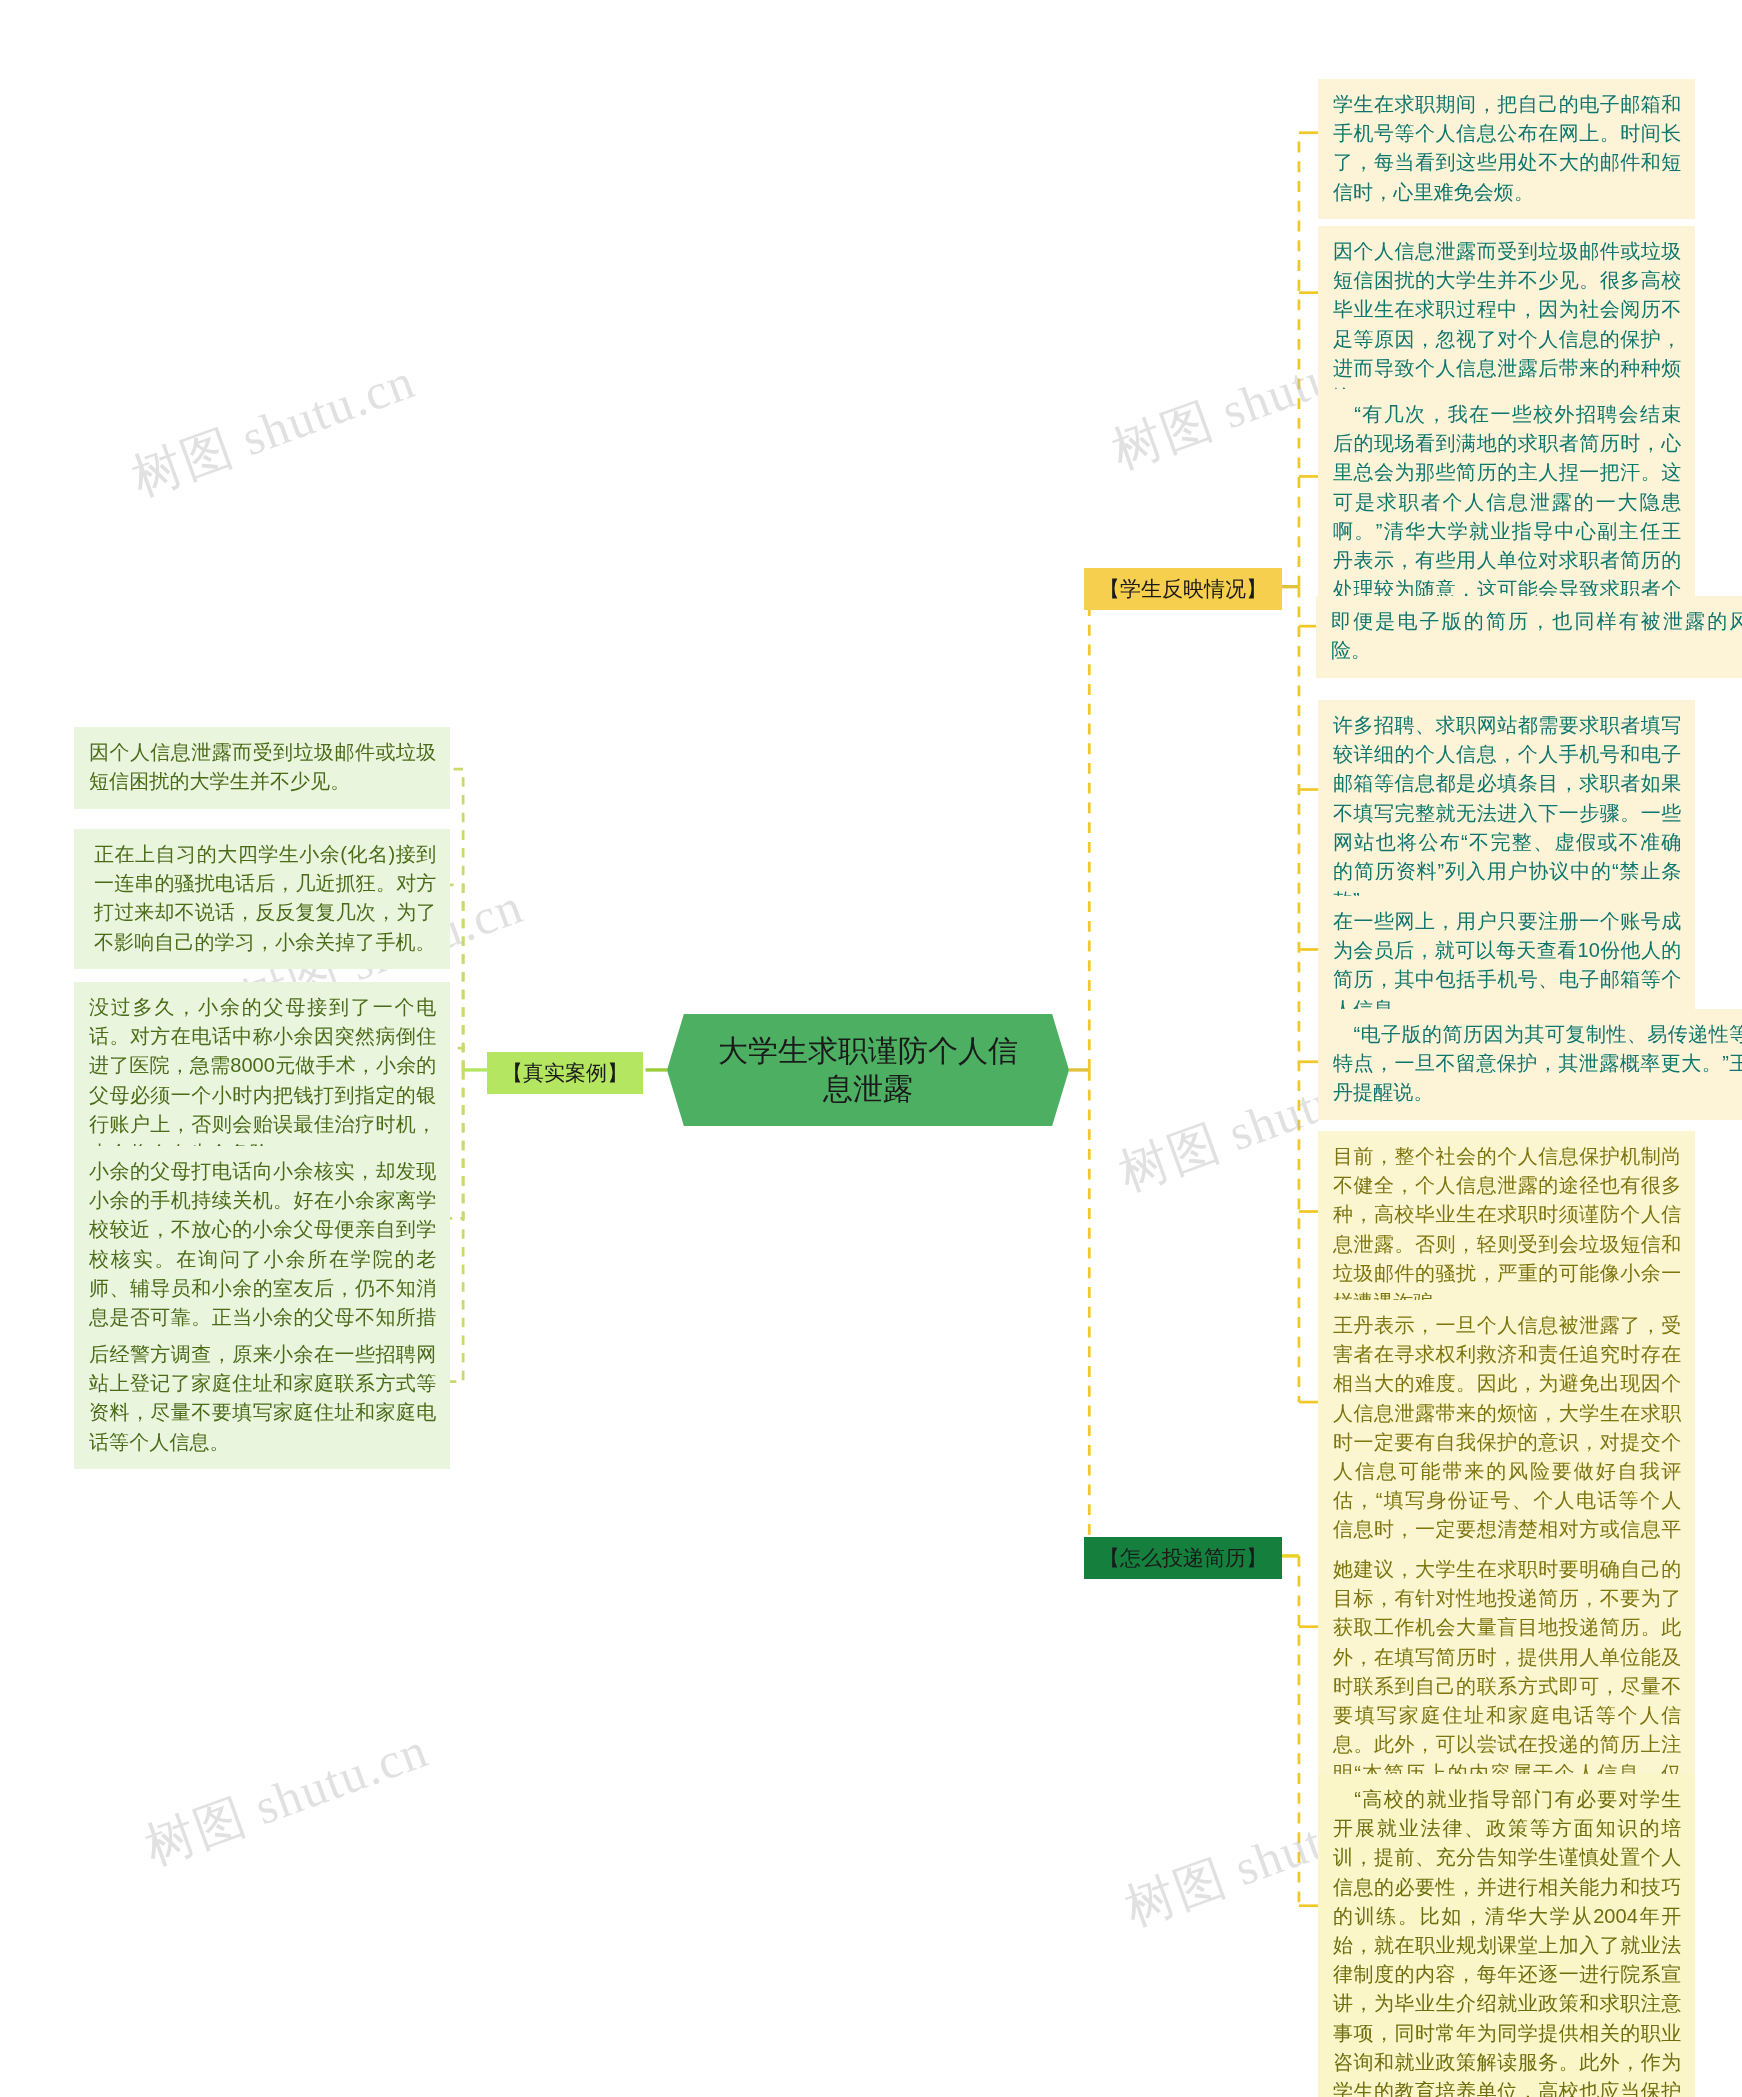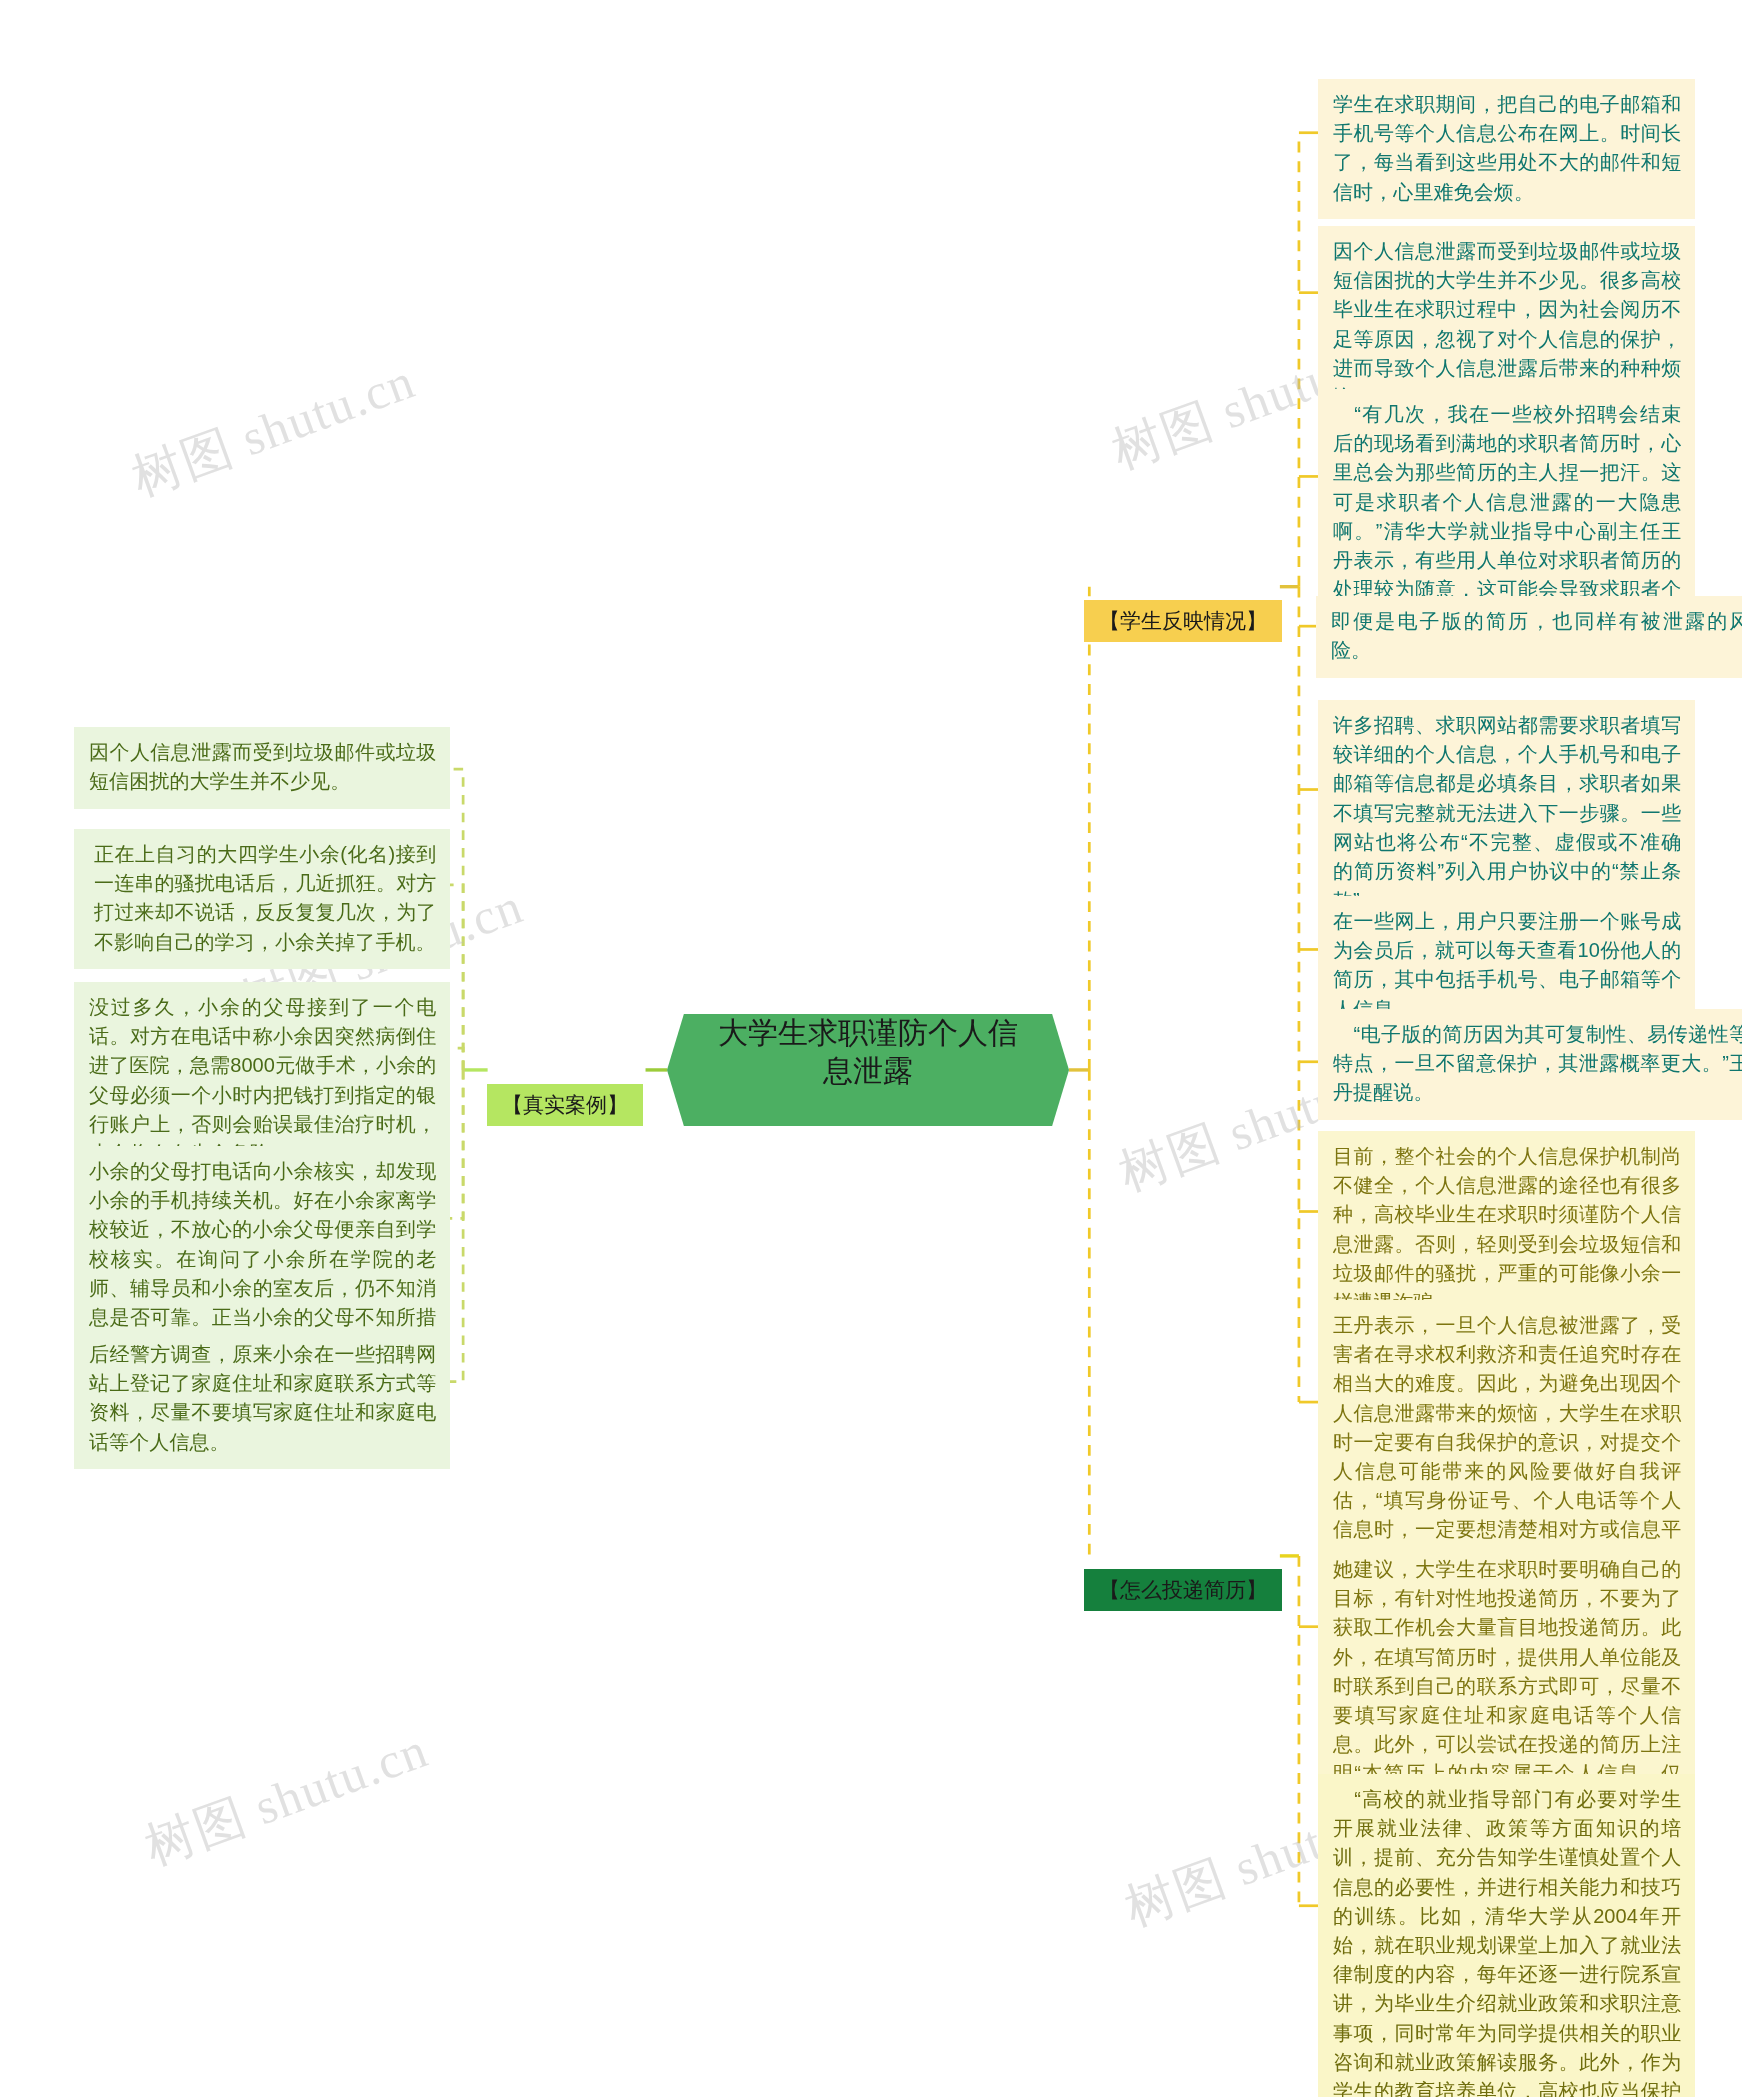--- a/index.html
+++ b/index.html
@@ -30,40 +30,39 @@
   
   #canvas { position:absolute; inset:0; z-index:1; }
 
   
   .node { position:absolute; z-index:10; }
 
   .root {
     left:667px; top:1014px;
     width:402px; height:112px;
     background:#4caf62;
-    display:flex; align-items:flex-start; justify-content:center;
+    display:flex; align-items:center; justify-content:center;
     clip-path: polygon(4.2% 0, 95.8% 0, 100% 50%, 95.8% 100%, 4.2% 100%, 0 50%);
   }
   .root-label {
     color:#1a1a1a;
     font-size:30px;
     line-height:1.28;
     text-align:center;
     width:76%;
     font-weight:400;
   }
 
   .branch {
     display:flex; align-items:center;
     padding:7.5px 15px 8.9px 15px;
     font-size:21px;
     color:#1a1a1a;
     line-height:1.2;
     white-space:nowrap;
-    margin-top:32px;
   }
   .branch-left  { background:#b5e661; }
   .branch-gold  { background:#f7cf4f; }
   .branch-yellow{ background:#15803d; }
 
   .leaf {
     padding:11px 13.6px 12.3px 15px;
     font-size:20px;
     line-height:1.46;
     letter-spacing:0.1px;

